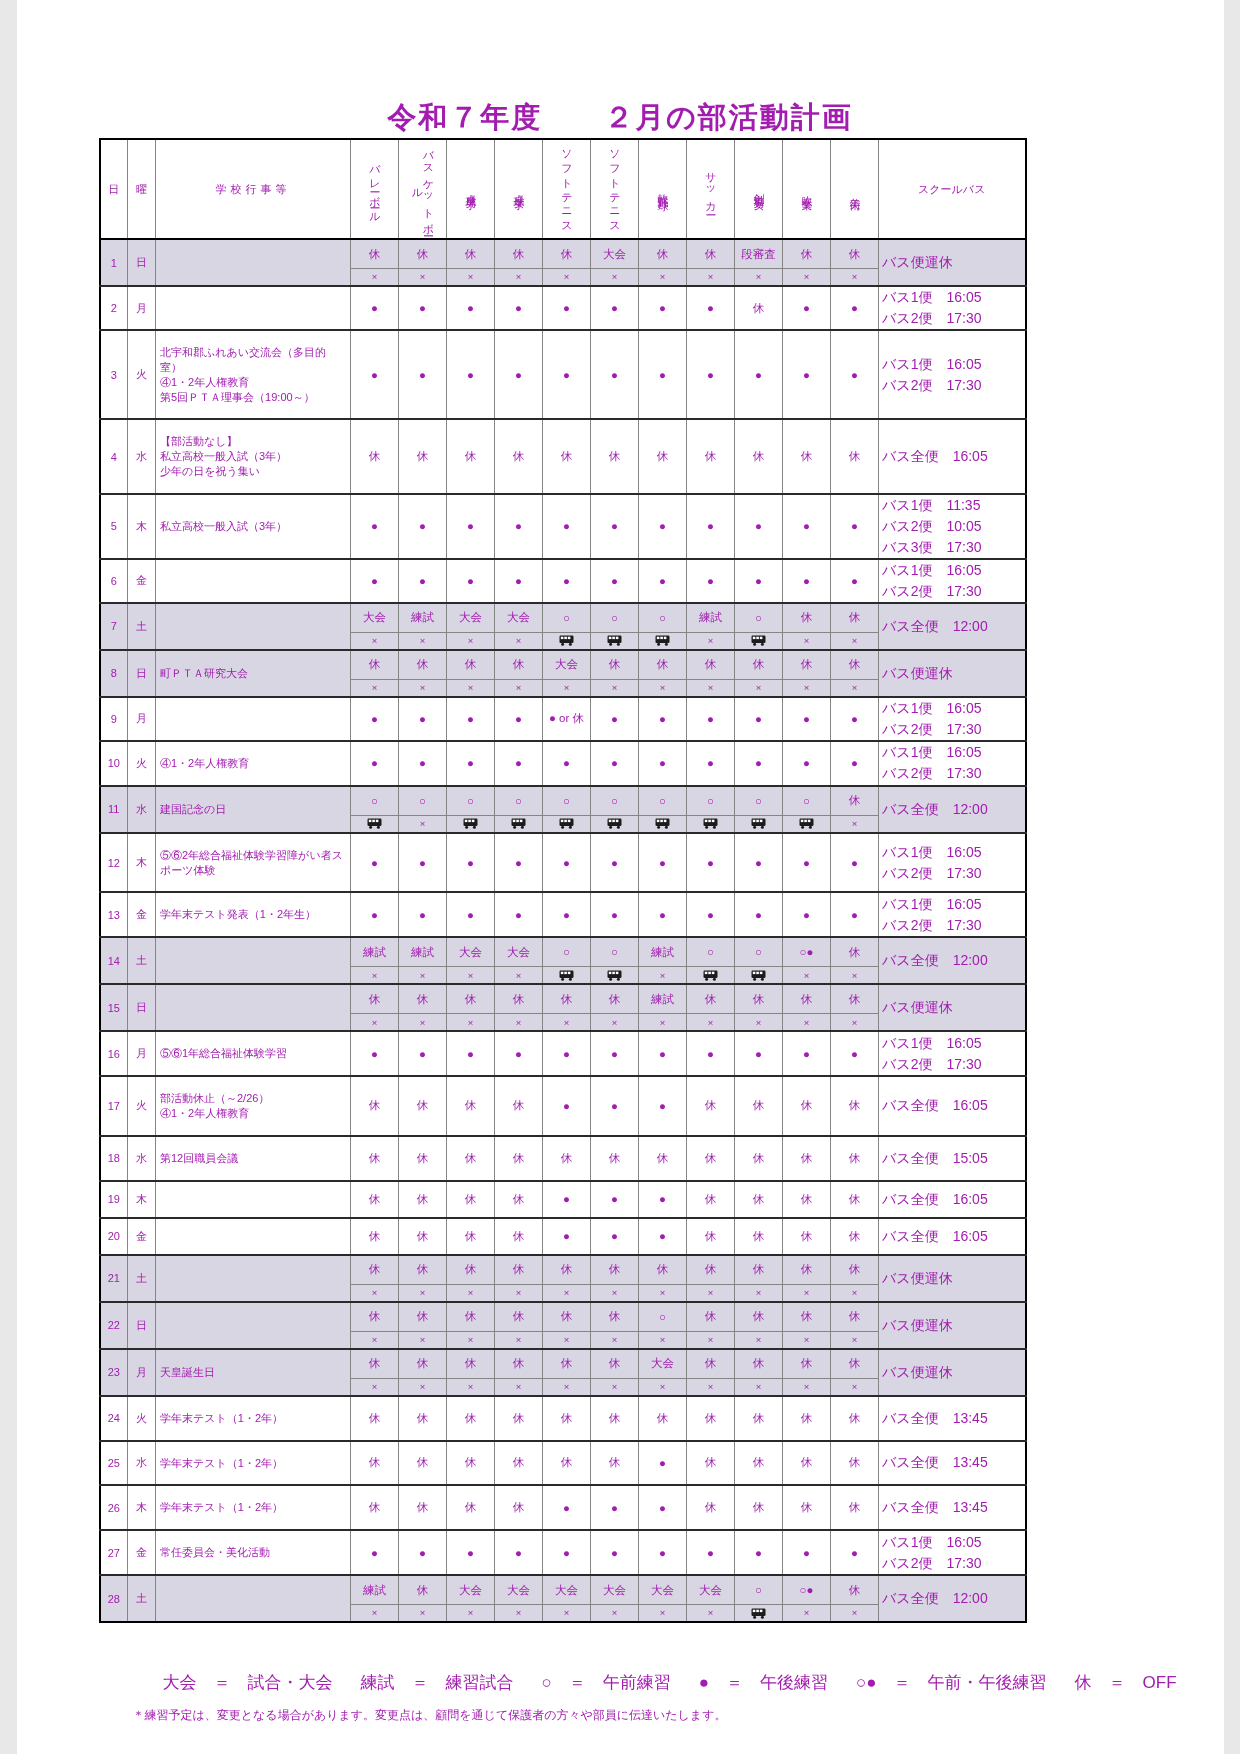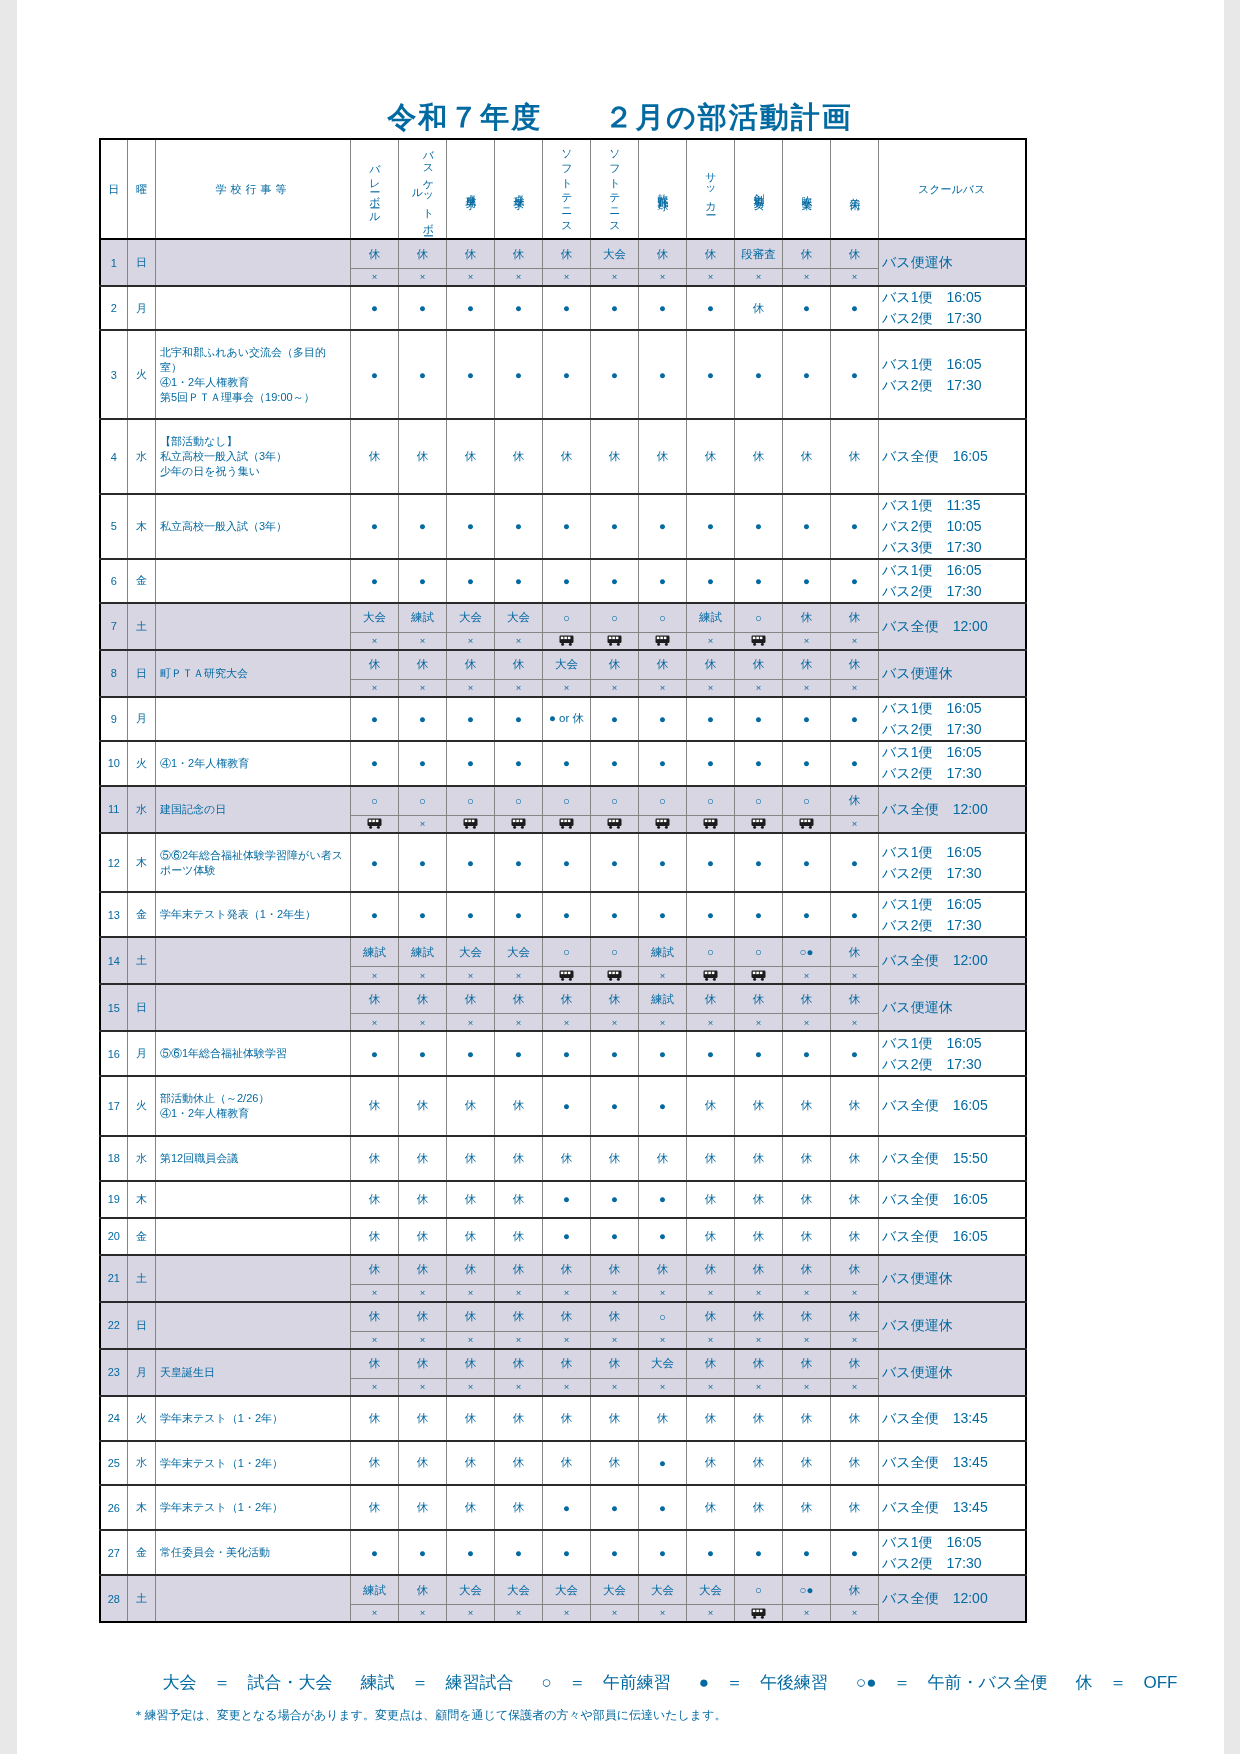--- a/index.html
+++ b/index.html
@@ -1,18 +1,18 @@
 <!DOCTYPE html>
 <html><head>
 <meta charset="utf-8">
 <style>
   html,body{margin:0;padding:0;background:#e8e8e8;}
   .page{
     width:1207px;height:1754px;background:#ffffff;margin:0 auto;
-    font-family:"Liberation Sans",sans-serif;color:#0369a1;box-sizing:border-box;
+    font-family:"Liberation Sans",sans-serif;color:#a21caf;box-sizing:border-box;
     position:relative;overflow:hidden;
   }
   .title{
     text-align:center;font-family:"Liberation Serif",serif;
     font-size:29px;font-weight:600;letter-spacing:2px;
     padding-top:98px;margin:0;
   }
   .school{
     width:926px;margin:46px 0 2px 82px;text-align:right;font-size:13px;
   }
@@ -699,21 +699,21 @@
           <td class="mark-cell">休</td>
           <td class="mark-cell">休</td>
           <td class="mark-cell">休</td>
           <td class="mark-cell">休</td>
           <td class="mark-cell">休</td>
           <td class="mark-cell">休</td>
           <td class="mark-cell">休</td>
           <td class="mark-cell">休</td>
           <td class="mark-cell">休</td>
           <td class="bus-cell">
-            <div>バス全便　15:50</div>
+            <div>バス全便　15:05</div>
           </td>
         </tr>
         <tr class="day-row">
           <td class="day-cell">19</td>
           <td class="weekday-cell">木</td>
           <td class="events-cell"></td>
           <td class="mark-cell">休</td>
           <td class="mark-cell">休</td>
           <td class="mark-cell">休</td>
           <td class="mark-cell">休</td>
@@ -972,18 +972,18 @@
           <td class="sub-cell">×</td>
         </tr>
       </tbody>
   </table>
 
   <div class="legend">
       <span>大会　＝　試合・大会</span>
       <span>練試　＝　練習試合</span>
       <span>○　＝　午前練習</span>
       <span>●　＝　午後練習</span>
-      <span>○●　＝　午前・バス全便</span>
+      <span>○●　＝　午前・午後練習</span>
       <span>休　＝　OFF</span>
     </div>
   <div class="note">＊練習予定は、変更となる場合があります。変更点は、顧問を通じて保護者の方々や部員に伝達いたします。</div>
 
 </div>
 
 </body></html>

